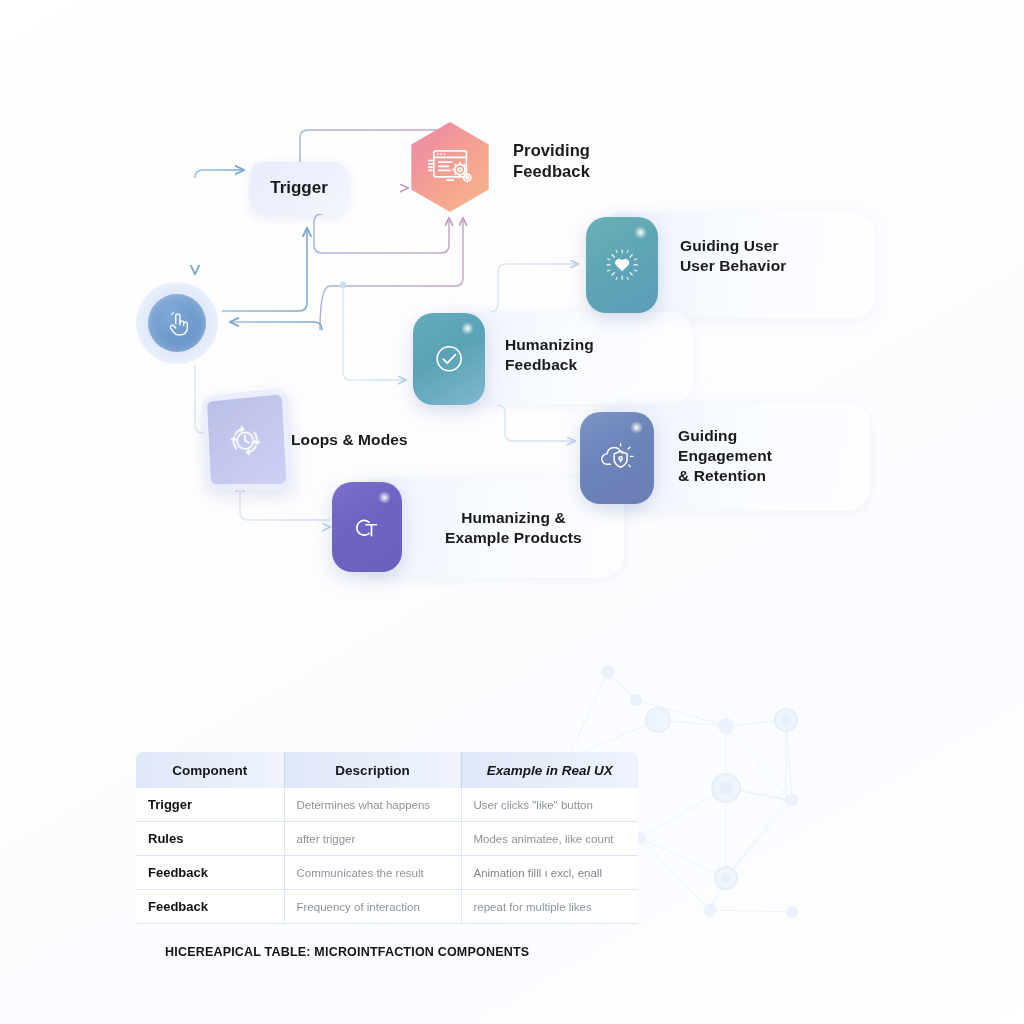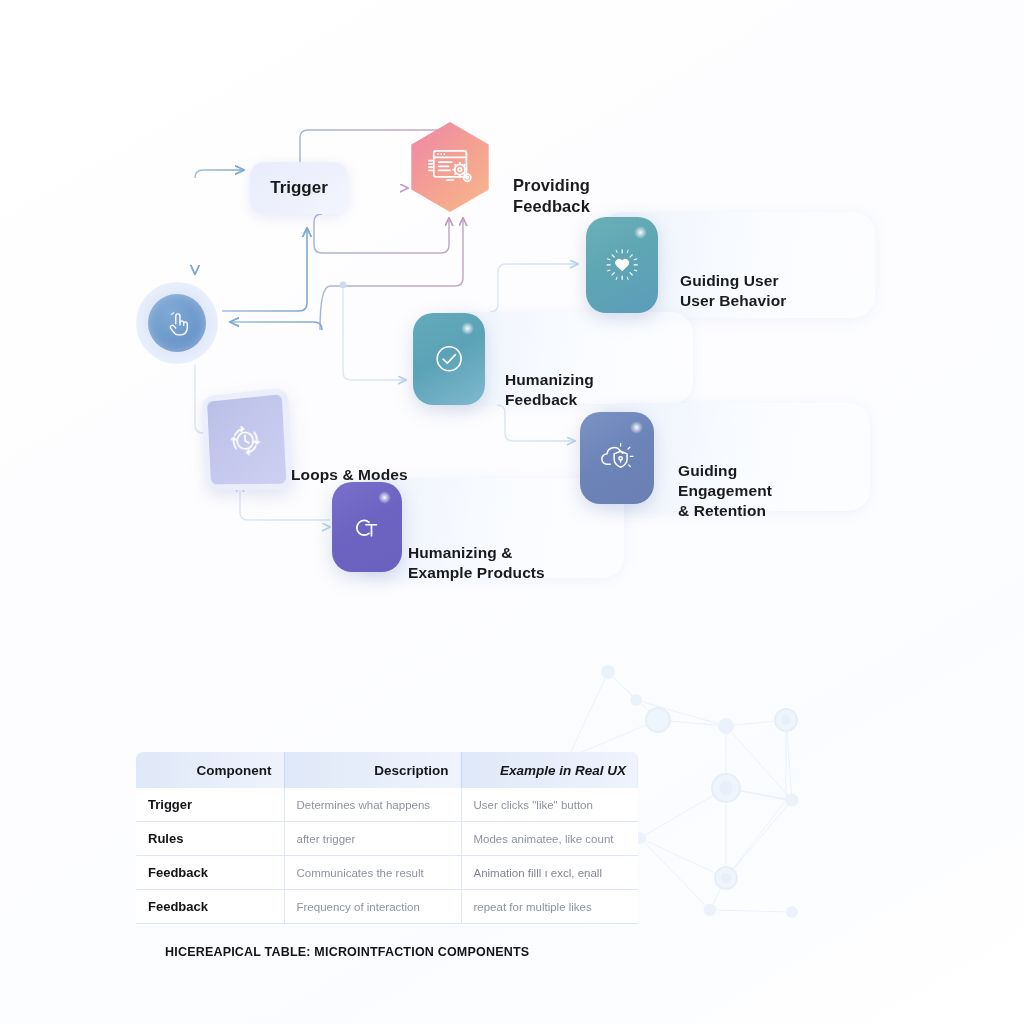--- a/index.html
+++ b/index.html
@@ -42,21 +42,20 @@
     background: radial-gradient(circle, rgba(255,255,255,0.95) 0%, rgba(255,255,255,0) 70%);
   }
   .tile svg { width: 56%; height: 56%; }
 
   .label {
     position: absolute;
     font-weight: bold;
     color: #1b1b1d;
     line-height: 1.28;
     letter-spacing: .1px;
-    margin-top: 35px;
   }
 
   
   #trigger-node {
     position: absolute; left: 250px; top: 162px;
     width: 98px; height: 52px;
     border-radius: 14px;
     background: linear-gradient(140deg,#e9ecfb 0%,#eef1fc 60%,#f4f5fe 100%);
     box-shadow: 0 3px 12px rgba(150,160,215,0.22);
     display:flex; align-items:center; justify-content:center;
@@ -113,21 +112,21 @@
   
   #network-deco{ position:absolute; left:540px; top:660px; width:360px; height:280px; opacity:.55; }
 
   
   #table-wrap{
     position:absolute; left:136px; top:752px; width:502px;
   }
   table{ border-collapse:collapse; width:502px; table-layout:fixed; }
   thead th{
     background: linear-gradient(90deg,#dfe8f8 0%,#e6edfa 45%,#eef3fd 100%);
-    text-align:right;
+    text-align:center;
     font-size:13.5px; font-weight:bold; color:#16171a;
     padding:11px 12px 10px 12px;
     border-right:1px solid rgba(200,214,238,0.9);
   }
   thead th:last-child{border-right:none;}
   thead th:first-child{border-top-left-radius:7px;}
   thead th:last-child{border-top-right-radius:7px;font-style:italic;}
   tbody td{
     padding:9px 12px;
     font-size:11.5px;
@@ -306,21 +305,21 @@
       <div>Loops &amp; Modes</div>
     </div>
 
     <div class="tile" style="left:332px;top:482px;width:70px;height:90px;background:linear-gradient(150deg,#7a6fcc 0%,#6d63c0 45%,#6a60bd 100%);">
       <svg viewBox="0 0 64 64" fill="none" stroke="#ffffff" stroke-width="2.8" stroke-linecap="round" stroke-linejoin="round">
         <path d="M36 24 a12 12 0 1 0 0 18"></path>
         <path d="M31 28 H48"></path>
         <path d="M40 28 V46"></path>
       </svg>
     </div>
-    <div class="label" style="left:408px;top:508px;font-size:15.5px;">
+    <div class="label" style="left:445px;top:508px;font-size:15.5px;text-align:center;">
       <div>Humanizing &amp;</div>
       <div>Example Products</div>
     </div>
   </div>
 
 
   <svg id="network-deco" viewBox="0 0 360 280">
     <g stroke="#dce9f7" stroke-width="1" fill="none">
       <path d="M68 12 L28 98 M68 12 L96 40 M68 12 L118 60 M96 40 L186 66 M118 60 L186 66
                M186 66 L246 60 M186 66 L186 128 M186 66 L252 140 M246 60 L246 140 M246 60 L252 140

